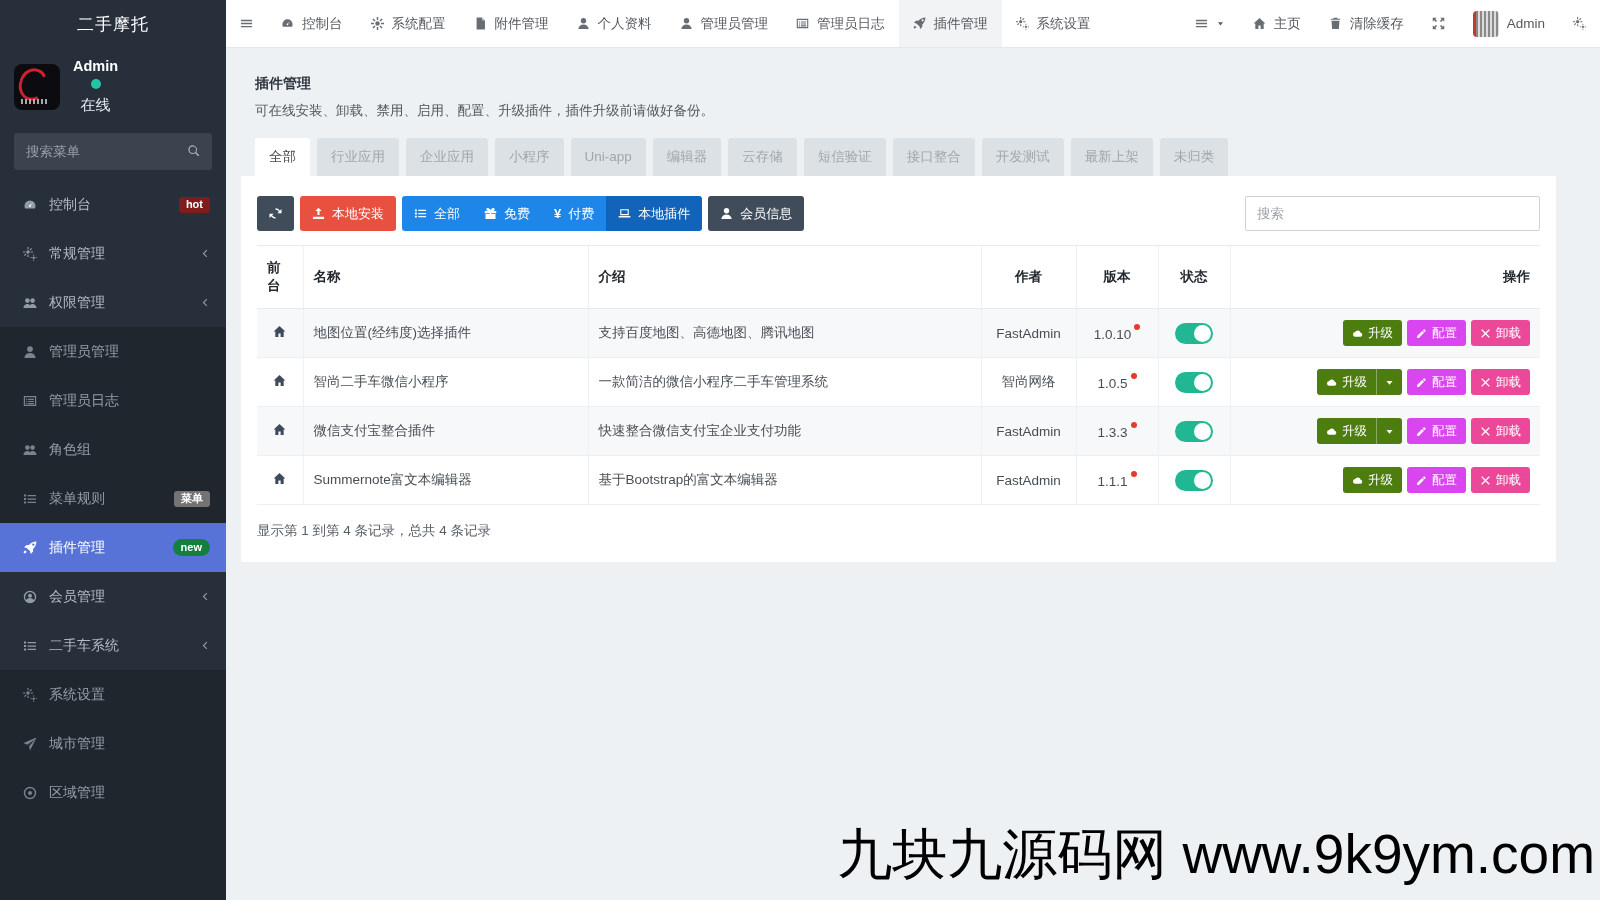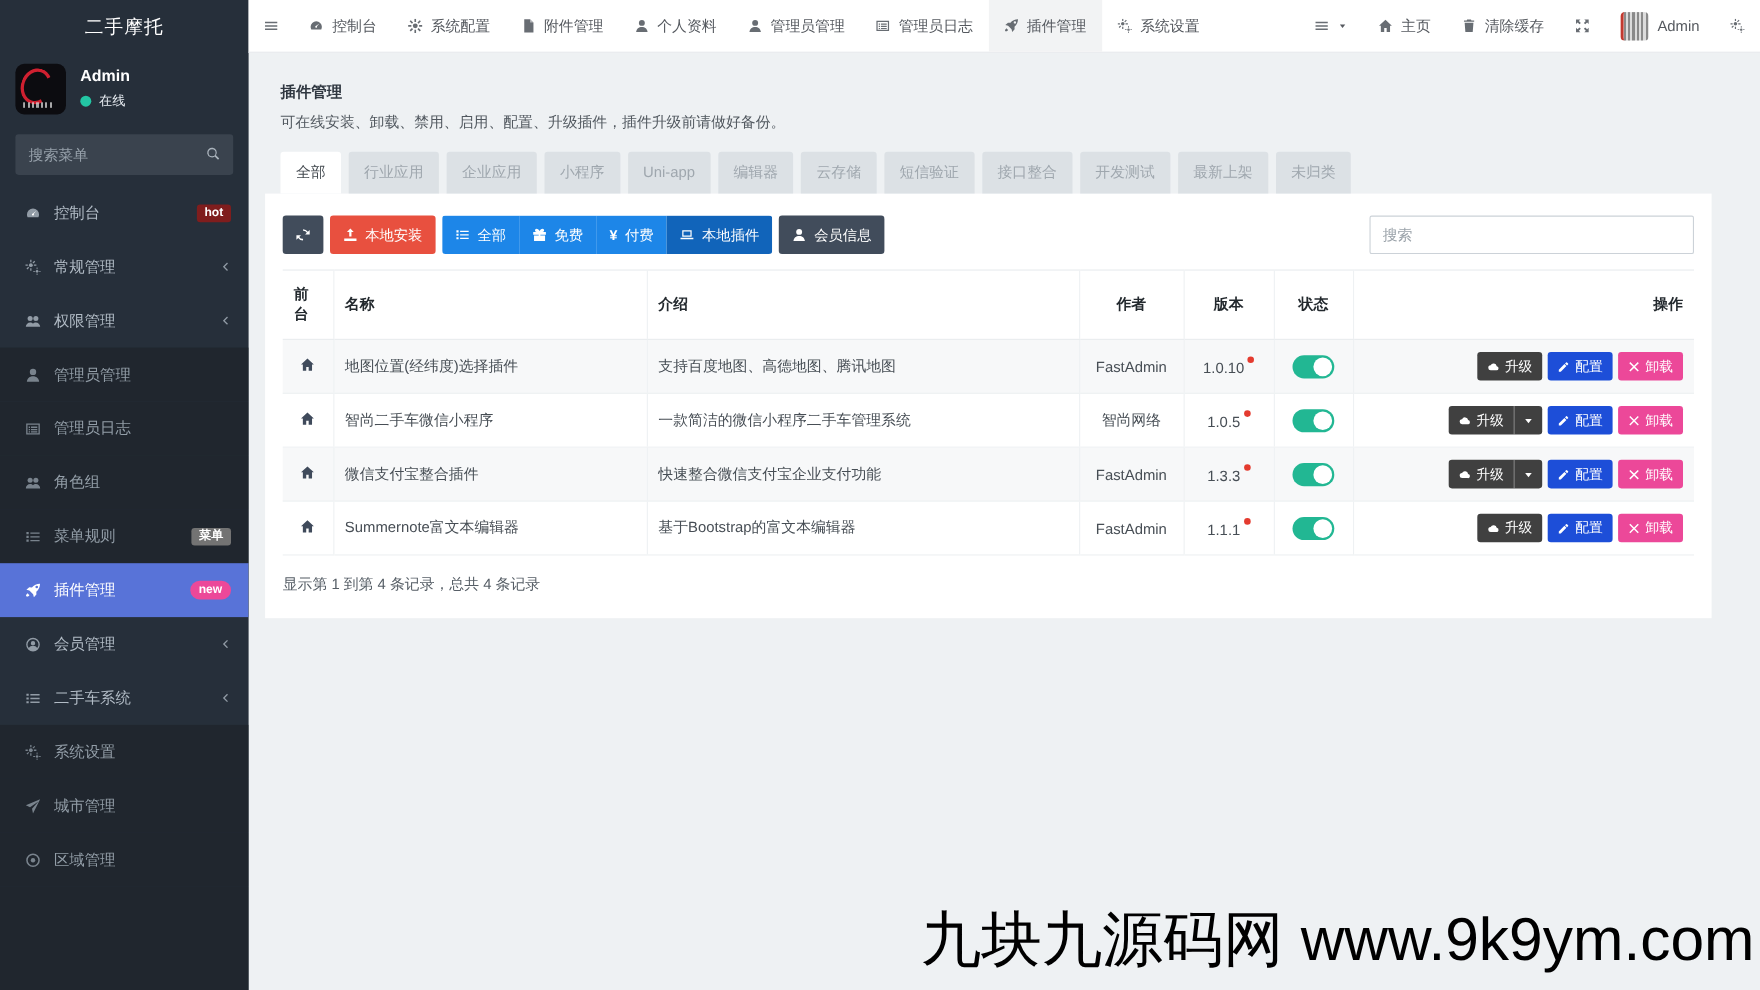--- a/index.html
+++ b/index.html
@@ -14,21 +14,21 @@
   
   .sidebar { width:226px; flex-shrink:0; background:#262f3a; display:flex; flex-direction:column; }
   .brand { height:50px; line-height:50px; text-align:center; color:#fff; font-size:17px; letter-spacing:1px; }
   .userpanel { display:flex; align-items:center; gap:13px; padding:8px 14px 14px 14px; }
   .avatar { width:46px; height:46px; border-radius:8px; background:#0c0c10; position:relative; overflow:hidden; flex-shrink:0; }
   .avatar::before { content:""; position:absolute; left:5px; top:4px; width:22px; height:27px;
     border:3px solid #cf2030; border-right-color:transparent; border-radius:50%; transform:rotate(18deg); }
   .avatar::after { content:""; position:absolute; left:7px; bottom:6px; width:28px; height:5px;
     background:repeating-linear-gradient(90deg,#cfcfcf 0 2px,transparent 2px 4px); opacity:.8; }
   .uname { color:#fff; font-weight:bold; font-size:14.5px; }
-  .ustatus { display:flex; align-items:center; gap:7px; margin-top:5px; font-size:12px; color:#e9eef3; }
+  .ustatus { display:flex; align-items:center; gap:7px; margin-top:5px; font-size:15px; color:#e9eef3;flex-direction:column; }
   .dot { width:10px; height:10px; border-radius:50%; }
   .sidesearch { margin:4px 14px 10px; position:relative; }
   .sidesearch input { width:100%; height:37px; background:#3a434e; border:none; border-radius:3px;
     color:#cfd6dd; padding:0 34px 0 12px; font-size:13.5px; outline:none; }
   .sidesearch input::placeholder { color:#96a0aa; }
   .sidesearch .sicon { position:absolute; right:11px; top:11px; color:#aab3bc; }
   #side-menu { flex:1; display:flex; flex-direction:column; overflow:hidden; }
   .menu-item { height:49px; flex-shrink:0; display:flex; align-items:center; gap:11px;
     padding:0 16px 0 22px; font-size:14px; color:#b2bcc6; cursor:pointer; }
   .menu-item .micon { width:16px; display:inline-flex; justify-content:center; color:#929ca6; }
@@ -95,22 +95,22 @@
     margin-left:3px; vertical-align:9px; }
   .toggle { display:inline-block; width:38px; height:21px; border-radius:11px; background:#22b793;
     position:relative; cursor:pointer; vertical-align:middle; }
   .toggle::after { content:""; position:absolute; right:2px; top:2px; width:17px; height:17px;
     background:#fff; border-radius:50%; }
   .opbtn { display:inline-flex; align-items:stretch; height:26px; border:none; border-radius:3px;
     color:#fff; font-size:12.5px; margin-left:5px; padding:0; cursor:pointer; overflow:hidden;
     font-family:inherit; vertical-align:middle; }
   .opmain { display:flex; align-items:center; gap:5px; padding:0 9px; }
   .opcaret { display:flex; align-items:center; padding:0 7px; border-left:1px solid rgba(255,255,255,.35); }
-  .op-upgrade { background:#404040;font-family:Liberation Serif, serif; }
-  .op-config { background:#1d4ed8; }
+  .op-upgrade { background:#4d7c0f;font-family:Liberation Serif, serif; }
+  .op-config { background:#d946ef; }
   .op-uninstall { background:#ec4899; }
   .table-footer { margin-top:17px; font-size:13.5px; color:#565e66; }
 
   .watermark { position:fixed; right:5px; bottom:8px; font-size:55px; color:#000;
     white-space:nowrap; z-index:99; }
 
   .icon-wrap { display:inline-flex; }
   .icon-wrap svg { width:13px; height:13px; }
   .micon svg { width:14px; height:14px; }
   .sicon svg { width:14px; height:14px; }
@@ -244,21 +244,21 @@
         </div>
         <div class="menu-item active">
           <span class="micon icon-wrap">
             <svg viewBox="0 0 14 14" fill="currentColor">
               <path d="M13.4.6c-3 .1-5.7 1.3-7.4 3.4L3.6 3.9 1 6.2l2.7.7 3.4 3.4.7 2.7 2.3-2.6-.1-2.4C12.1 6.3 13.3 3.6 13.4.6zM9.2 3.6a1.2 1.2 0 1 1 1.2 1.2 1.2 1.2 0 0 1-1.2-1.2z"></path>
               <path d="M1.5 12.5c.9-.2 1.9-.8 2.3-1.7l-1-.5-.5-1c-.9.4-1.5 1.4-1.7 2.3z"></path>
             </svg>
           </span>
           <span>插件管理</span>
           <span class="grow"></span>
-          <span class="badge pill" style="background: #ec4899;">new</span>
+          <span class="badge pill" style="background: #15803d;">new</span>
         </div>
         <div class="menu-item">
           <span class="micon icon-wrap">
             <svg viewBox="0 0 14 14" fill="currentColor">
               <path fill-rule="evenodd" d="M7 .8a6.2 6.2 0 1 0 0 12.4A6.2 6.2 0 0 0 7 .8zM7 2.1a4.9 4.9 0 0 1 3.8 8c-.8-1.3-2.2-2.1-3.8-2.1s-3 .8-3.8 2.1a4.9 4.9 0 0 1 3.8-8zm0 1.6a2 2 0 1 1 0 4 2 2 0 0 1 0-4z"></path>
             </svg>
           </span>
           <span>会员管理</span>
           <span class="grow"></span>
           <span class="chev">

